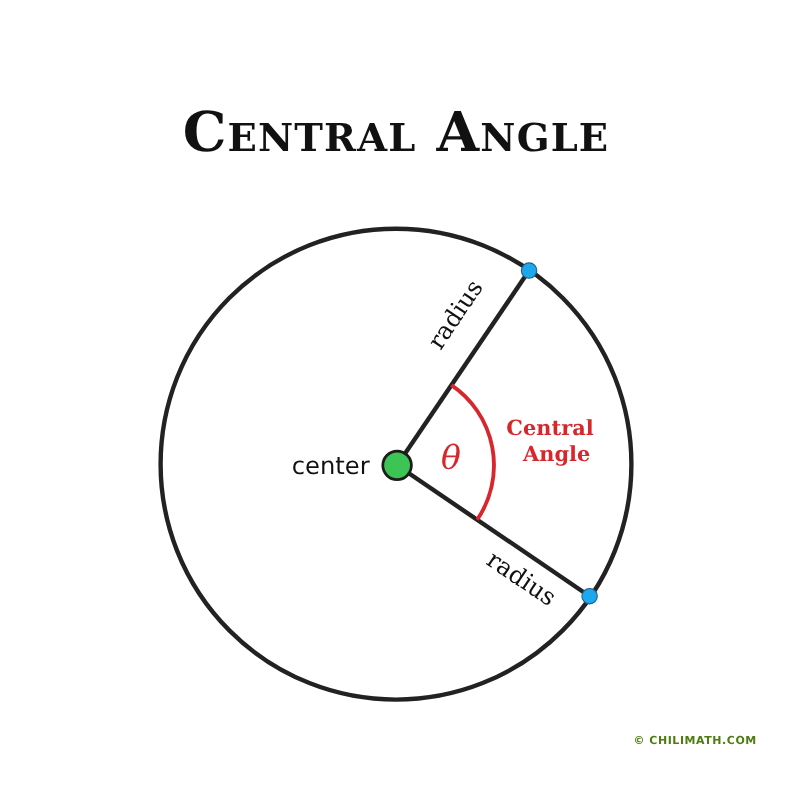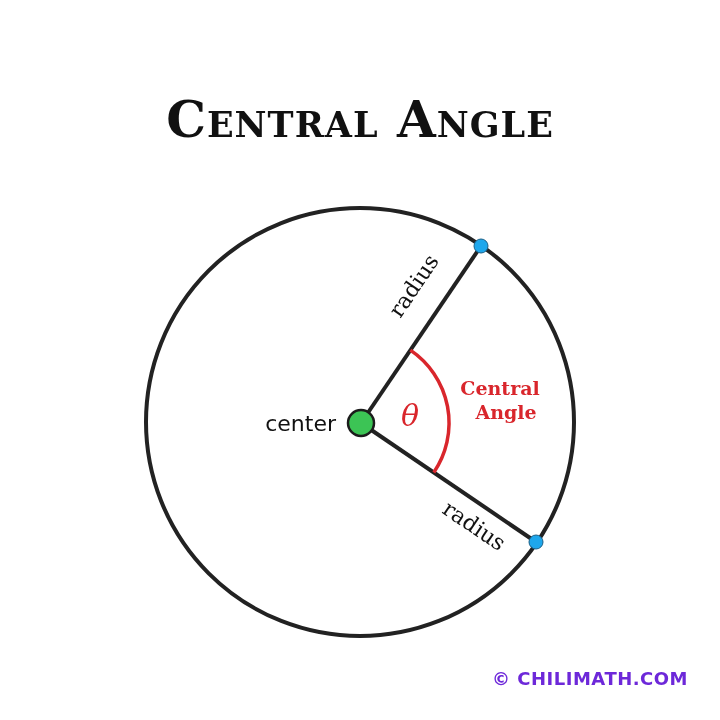--- a/index.html
+++ b/index.html
@@ -10,22 +10,22 @@
     font-variant: small-caps; font-weight: bold; font-size: 50px; letter-spacing: 1px;
     color: #111111;
   }
   svg.diagram { position: absolute; left: 0; top: 0; }
   .lbl-radius { font-family: "DejaVu Serif", "Liberation Serif", serif; font-size: 22px; fill: #111111; }
   .lbl-center { font-family: "DejaVu Sans", "Liberation Sans", sans-serif; font-size: 22px; fill: #111111; }
   .lbl-theta { font-family: "DejaVu Serif", "Liberation Serif", serif; font-style: italic; font-size: 30px; }
   .lbl-angle { font-family: "DejaVu Serif", "Liberation Serif", serif; font-weight: bold; font-size: 19px; }
   .credit {
     position: absolute; right: 32px; top: 640px;
-    font-family: "DejaVu Sans", "Liberation Sans", sans-serif; font-weight: bold; font-size: 18px;
-    color: #6d28d9; letter-spacing: 0.5px;
+    font-family: "DejaVu Sans", "Liberation Sans", sans-serif; font-weight: bold; font-size: 10px;
+    color: #4d7c0f; letter-spacing: 0.5px;
   }
 </style>
 </head>
 <body>
 
 <div class="canvas">
   <div class="title">Central Angle</div>
 
   <svg class="diagram" width="720" height="720" viewBox="0 0 720 720">
 

